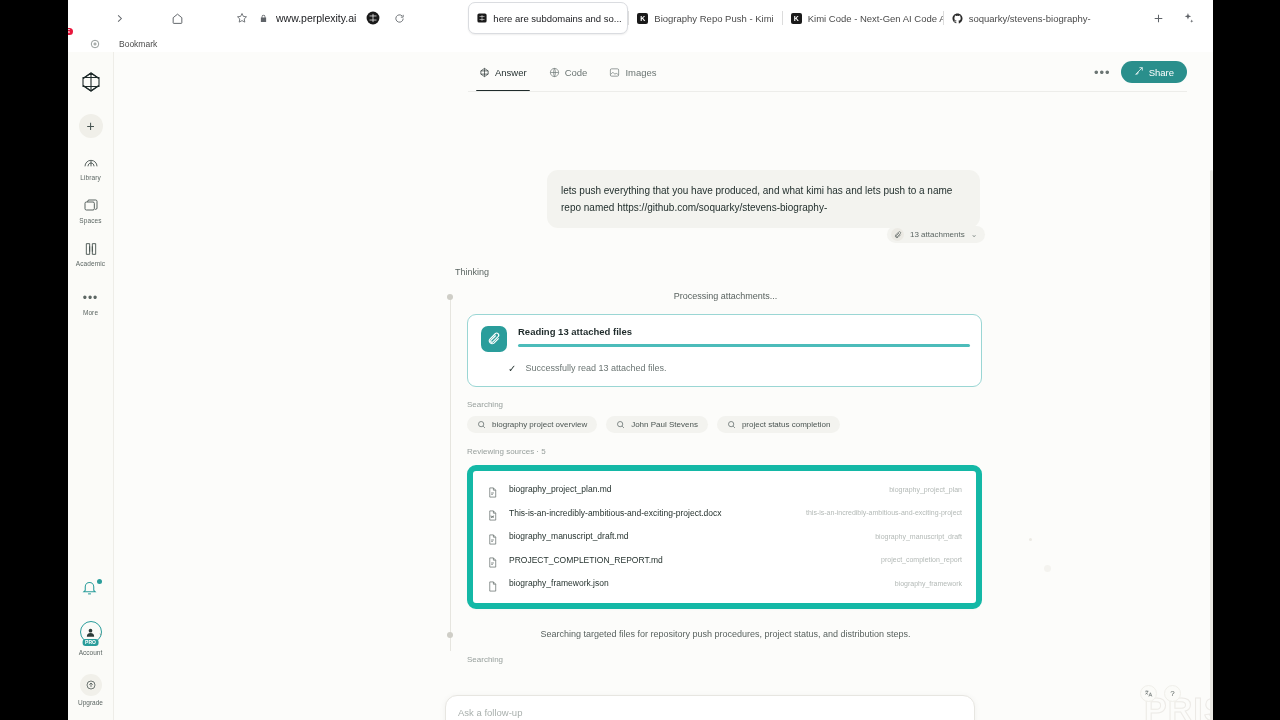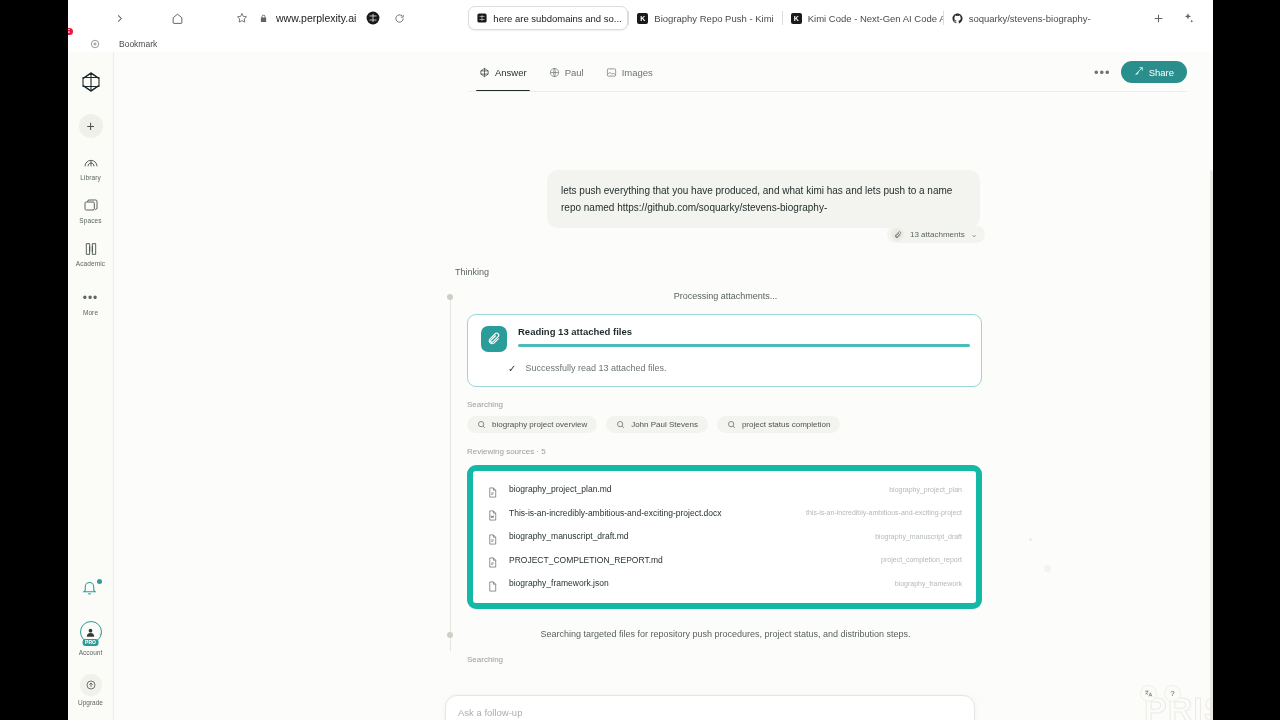--- a/index.html
+++ b/index.html
@@ -35,21 +35,21 @@
   .nav-icon {
     width: 30px; height: 36px; display:flex; align-items:center; justify-content:center;
     color:#5f6368;
   }
   .nav-icon svg { display:block; }
   .addr-group { display:flex; align-items:center; gap:7px; margin-left:4px; }
   .addr-text { font-size: 10.5px; color:#202124; }
   .tabs { display:flex; align-items:center; margin-left: 14px; gap:0; }
   .tab {
     display:flex; align-items:center; gap:6px;
-    height:24px; padding: 0 8px; font-size:9.5px; color:#4b4b4b;
+    height:32px; padding: 0 8px; font-size:9.5px; color:#4b4b4b;
     max-width: 160px; white-space: nowrap; overflow: hidden;
   }
   .tab.active {
     background:#fff; border:1px solid #dadce0; border-radius:7px;
     color:#202124; box-shadow: 0 1px 2px rgba(0,0,0,.07);
     padding: 0 7px 0 7px;
   }
   .tab-sep { width:1px; height:14px; background:#dcdcdc; }
   .favicon { width:11px; height:11px; flex:0 0 11px; display:flex; align-items:center; justify-content:center; }
   .favicon.kimi { background:#1a1a1a; border-radius:2px; color:#fff; font-size:7px; font-weight:bold; line-height:11px; text-align:center; }
@@ -435,21 +435,21 @@
           </span>
           <span>Answer</span>
         </div>
         <div class="ctab">
           <span class="ti">
             <svg width="11" height="11" viewBox="0 0 24 24" fill="none" stroke="currentColor" stroke-width="1.5">
                 <circle cx="12" cy="12" r="9"></circle>
                 <path d="M3 12h18M12 3c2.5 3 2.5 15 0 18M12 3c-2.5 3-2.5 15 0 18"></path>
               </svg>
           </span>
-          <span>Paul</span>
+          <span>Code</span>
         </div>
         <div class="ctab">
           <span class="ti">
             <svg width="11" height="11" viewBox="0 0 24 24" fill="none" stroke="currentColor" stroke-width="1.5">
                 <rect x="3" y="4" width="18" height="16" rx="2.5"></rect>
                 <path d="M4 16l4.5-4.5L13 16l3-3 4 4"></path>
               </svg>
           </span>
           <span>Images</span>
         </div>

